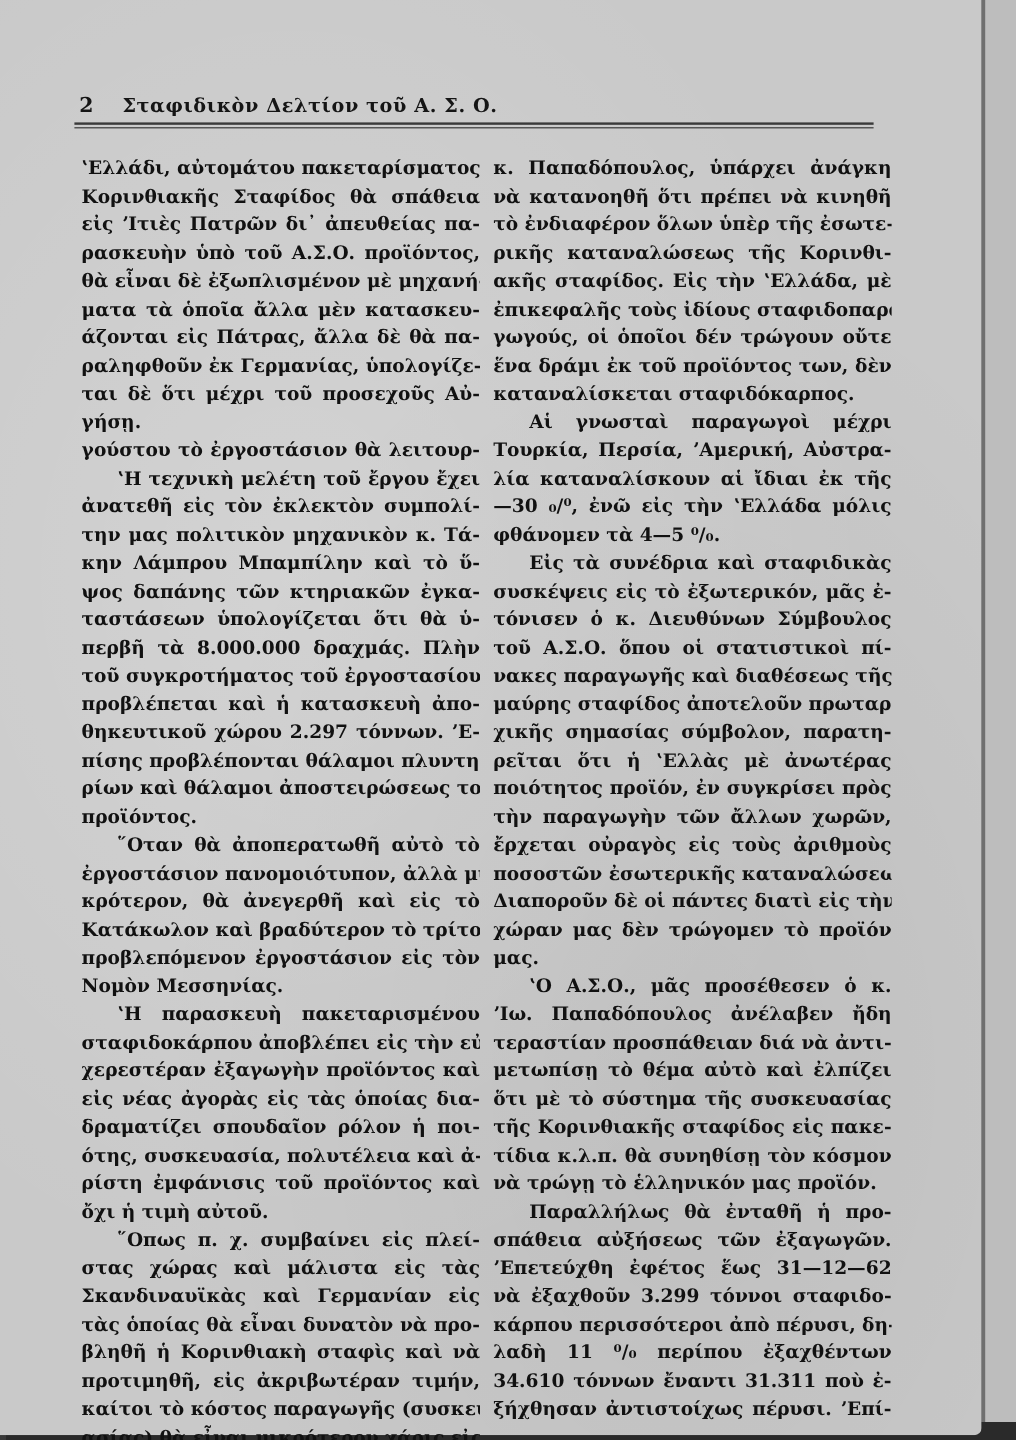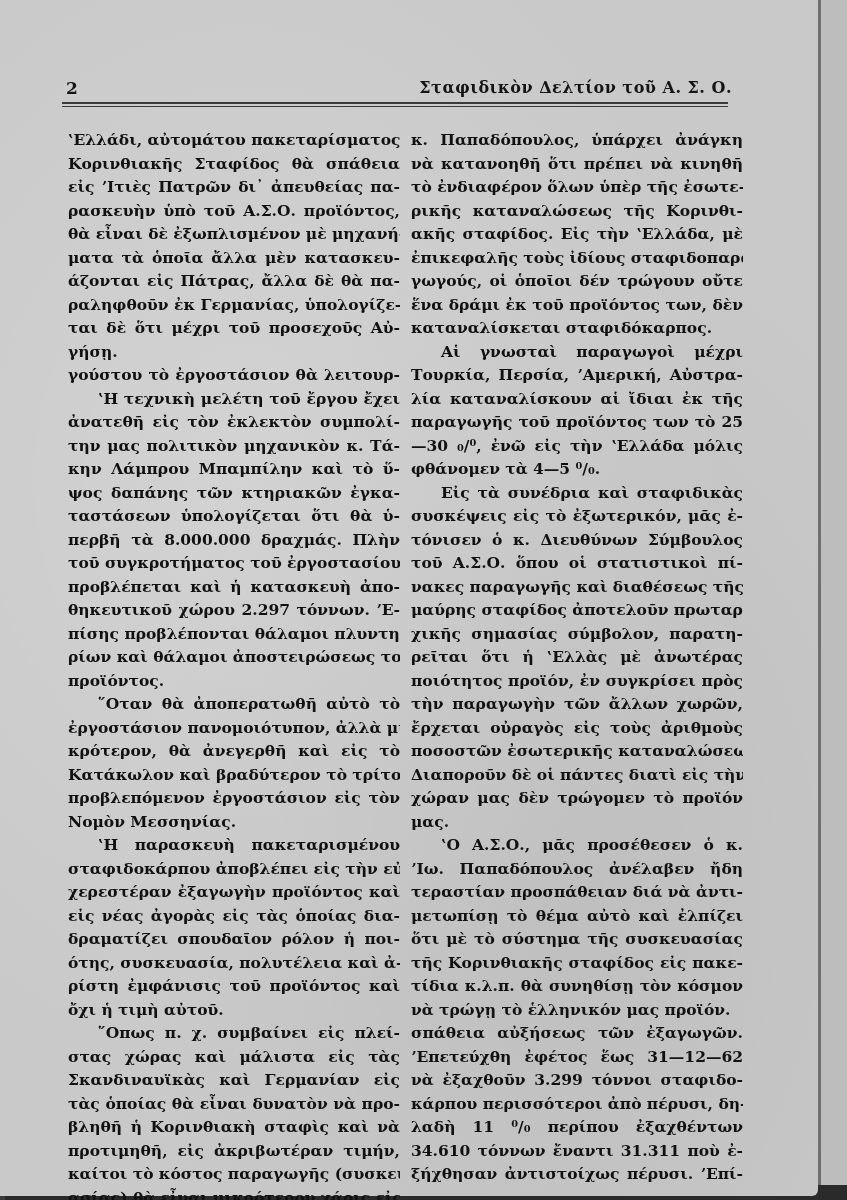--- a/index.html
+++ b/index.html
@@ -27,21 +27,21 @@
   .left-dark {
     position: absolute; left: 0; top: 0; width: 5px; height: 1200px;
     background: #3a3a3a;
   }
   .header {
     position: absolute; left: 62px; top: 78px; width: 670px; height: 22px;
     font-weight: bold; color: #151515;
   }
   .page-num { position: absolute; left: 4px; top: 0; font-size: 17px; }
   .running-title {
-    position: absolute; left: 0; right: 0; top: 0; text-align: right;
+    position: absolute; left: 0; right: 0; top: 0; text-align: left;
     font-size: 16px; letter-spacing: 0.5px; padding-left: 40px;
   }
   .rule {
     position: absolute; left: 62px; width: 666px; height: 0;
     border-top: 1px solid #3a3a3a;
   }
   .rule.r1 { top: 102px; border-top-width: 2px; }
   .rule.r2 { top: 106px; }
   .column {
     position: absolute; top: 128px; width: 332px;
@@ -128,21 +128,20 @@
       <span class="line">τὸ ἐνδιαφέρον ὅλων ὑπὲρ τῆς ἐσωτε-</span>
       <span class="line">ρικῆς καταναλώσεως τῆς Κορινθι-</span>
       <span class="line">ακῆς σταφίδος. Εἰς τὴν ʽΕλλάδα, μὲ</span>
       <span class="line">ἐπικεφαλῆς τοὺς ἰδίους σταφιδοπαρα-</span>
       <span class="line">γωγούς, οἱ ὁποῖοι δέν τρώγουν οὔτε</span>
       <span class="line">ἕνα δράμι ἐκ τοῦ προϊόντος των, δὲν</span>
       <span class="line last">καταναλίσκεται σταφιδόκαρπος.</span>
       <span class="line indent">Αἱ γνωσταὶ παραγωγοὶ μέχρι</span>
       <span class="line">Τουρκία, Περσία, ʼΑμερική, Αὐστρα-</span>
       <span class="line">λία καταναλίσκουν αἱ ἴδιαι ἐκ τῆς</span>
-      <span class="line">παραγωγῆς τοῦ προϊόντος των τὸ 25</span>
       <span class="line">—30 ₀/⁰, ἐνῶ εἰς τὴν ʽΕλλάδα μόλις</span>
       <span class="line last">φθάνομεν τὰ 4—5 ⁰/₀.</span>
       <span class="line indent">Εἰς τὰ συνέδρια καὶ σταφιδικὰς</span>
       <span class="line">συσκέψεις εἰς τὸ ἐξωτερικόν, μᾶς ἐ-</span>
       <span class="line">τόνισεν ὁ κ. Διευθύνων Σύμβουλος</span>
       <span class="line">τοῦ Α.Σ.Ο. ὅπου οἱ στατιστικοὶ πί-</span>
       <span class="line">νακες παραγωγῆς καὶ διαθέσεως τῆς</span>
       <span class="line">μαύρης σταφίδος ἀποτελοῦν πρωταρ-</span>
       <span class="line">χικῆς σημασίας σύμβολον, παρατη-</span>
       <span class="line">ρεῖται ὅτι ἡ ʽΕλλὰς μὲ ἀνωτέρας</span>
@@ -154,20 +153,21 @@
       <span class="line">χώραν μας δὲν τρώγομεν τὸ προϊόν</span>
       <span class="line last">μας.</span>
       <span class="line indent">ʽΟ Α.Σ.Ο., μᾶς προσέθεσεν ὁ κ.</span>
       <span class="line">ʼΙω. Παπαδόπουλος ἀνέλαβεν ἤδη</span>
       <span class="line">τεραστίαν προσπάθειαν διά νὰ ἀντι-</span>
       <span class="line">μετωπίσῃ τὸ θέμα αὐτὸ καὶ ἐλπίζει</span>
       <span class="line">ὅτι μὲ τὸ σύστημα τῆς συσκευασίας</span>
       <span class="line">τῆς Κορινθιακῆς σταφίδος εἰς πακε-</span>
       <span class="line">τίδια κ.λ.π. θὰ συνηθίσῃ τὸν κόσμον</span>
       <span class="line last">νὰ τρώγῃ τὸ ἑλληνικόν μας προϊόν.</span>
+      <span class="line indent">Παραλλήλως θὰ ἐνταθῆ ἡ προ-</span>
       <span class="line">σπάθεια αὐξήσεως τῶν ἐξαγωγῶν.</span>
       <span class="line">ʼΕπετεύχθη ἐφέτος ἕως 31—12—62</span>
       <span class="line">νὰ ἐξαχθοῦν 3.299 τόννοι σταφιδο-</span>
       <span class="line">κάρπου περισσότεροι ἀπὸ πέρυσι, δη-</span>
       <span class="line">λαδὴ 11 ⁰/₀ περίπου ἐξαχθέντων</span>
       <span class="line">34.610 τόννων ἔναντι 31.311 ποὺ ἐ-</span>
       <span class="line">ξήχθησαν ἀντιστοίχως πέρυσι. ʼΕπί-</span>
     </div>
 </div>
 

